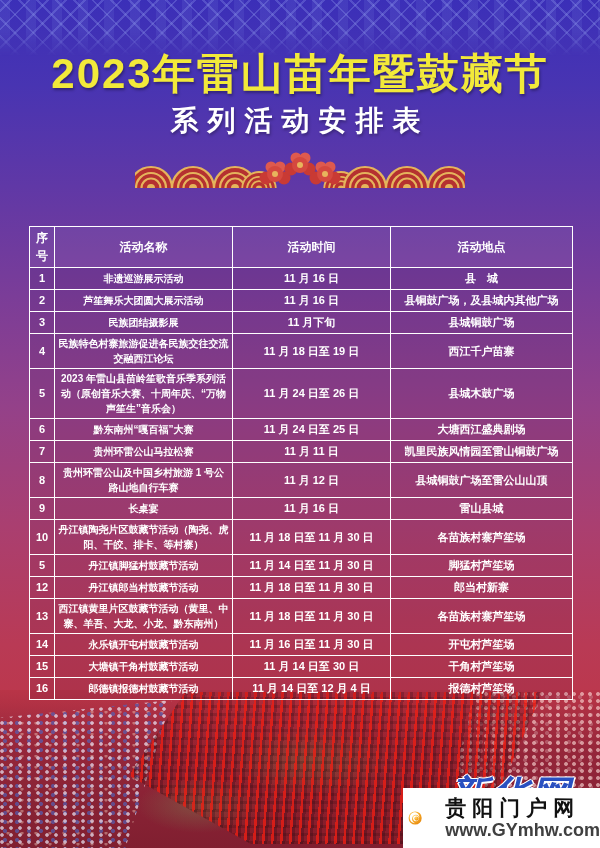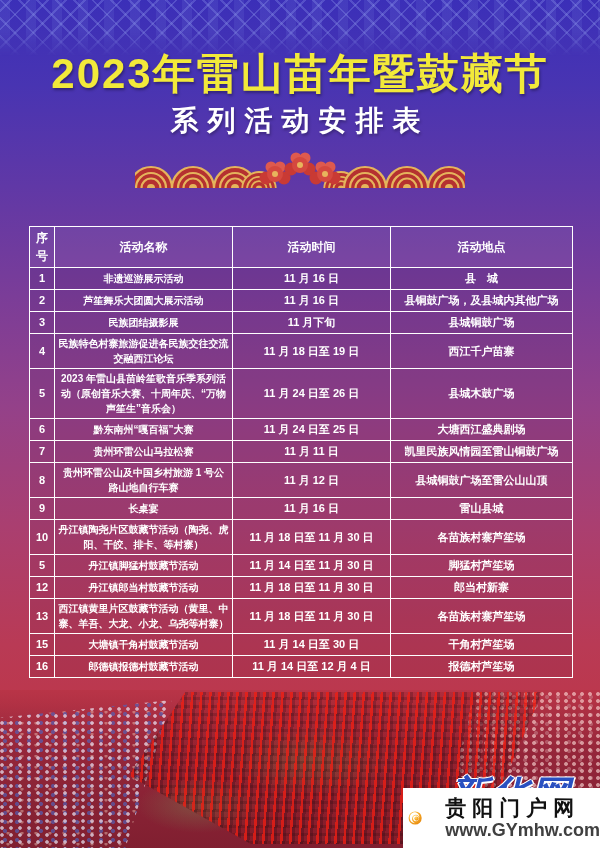--- a/index.html
+++ b/index.html
@@ -226,25 +226,31 @@
 
     <tr>
       <td class="cell-no">12</td>
       <td class="cell-name">丹江镇郎当村鼓藏节活动</td>
       <td class="cell-time">11 月 18 日至 11 月 30 日</td>
       <td class="cell-place">郎当村新寨</td>
     </tr>
 
     <tr>
       <td class="cell-no">13</td>
-      <td class="cell-name">西江镇黄里片区鼓藏节活动（黄里、中寨、羊吾、大龙、小龙、乌尧等村寨）</td>
+      <td class="cell-name">西江镇黄里片区鼓藏节活动（黄里、中寨、羊吾、大龙、小龙、黔东南州）</td>
       <td class="cell-time">11 月 18 日至 11 月 30 日</td>
       <td class="cell-place">各苗族村寨芦笙场</td>
     </tr>
 
+    <tr>
+      <td class="cell-no">14</td>
+      <td class="cell-name">永乐镇开屯村鼓藏节活动</td>
+      <td class="cell-time">11 月 16 日至 11 月 30 日</td>
+      <td class="cell-place">开屯村芦笙场</td>
+    </tr>
 
     <tr>
       <td class="cell-no">15</td>
       <td class="cell-name">大塘镇干角村鼓藏节活动</td>
       <td class="cell-time">11 月 14 日至 30 日</td>
       <td class="cell-place">干角村芦笙场</td>
     </tr>
 
     <tr>
       <td class="cell-no">16</td>

